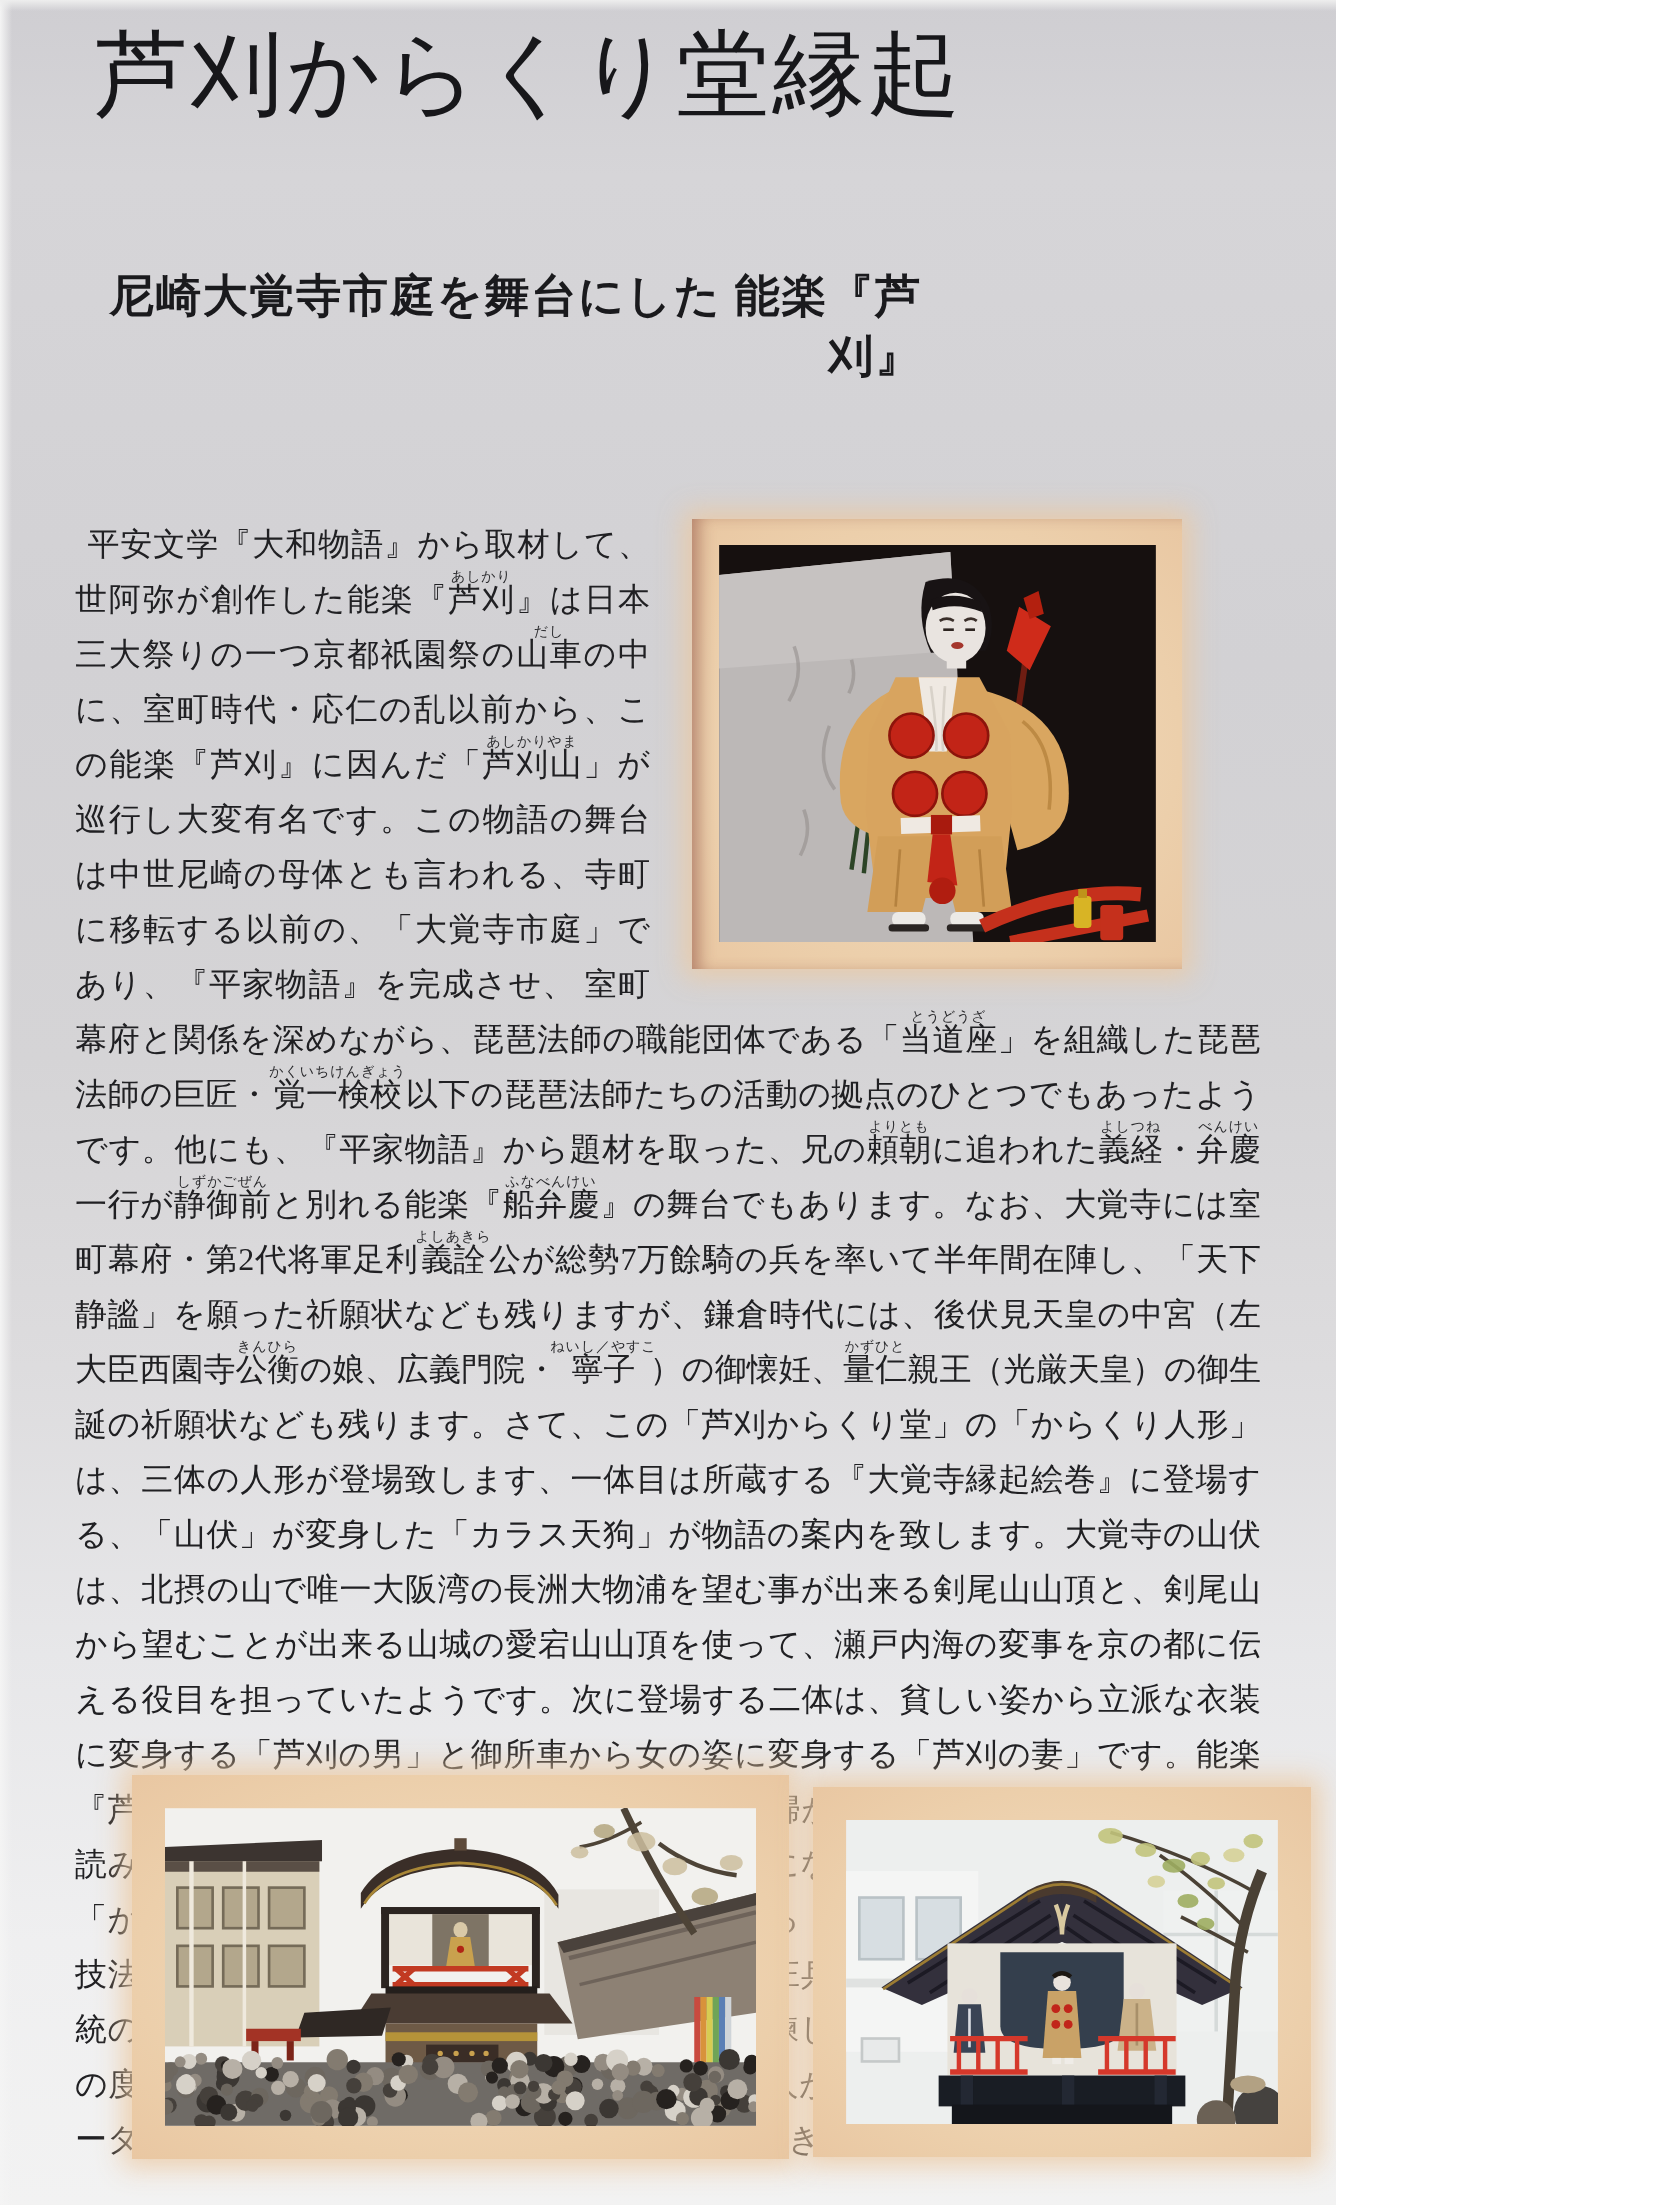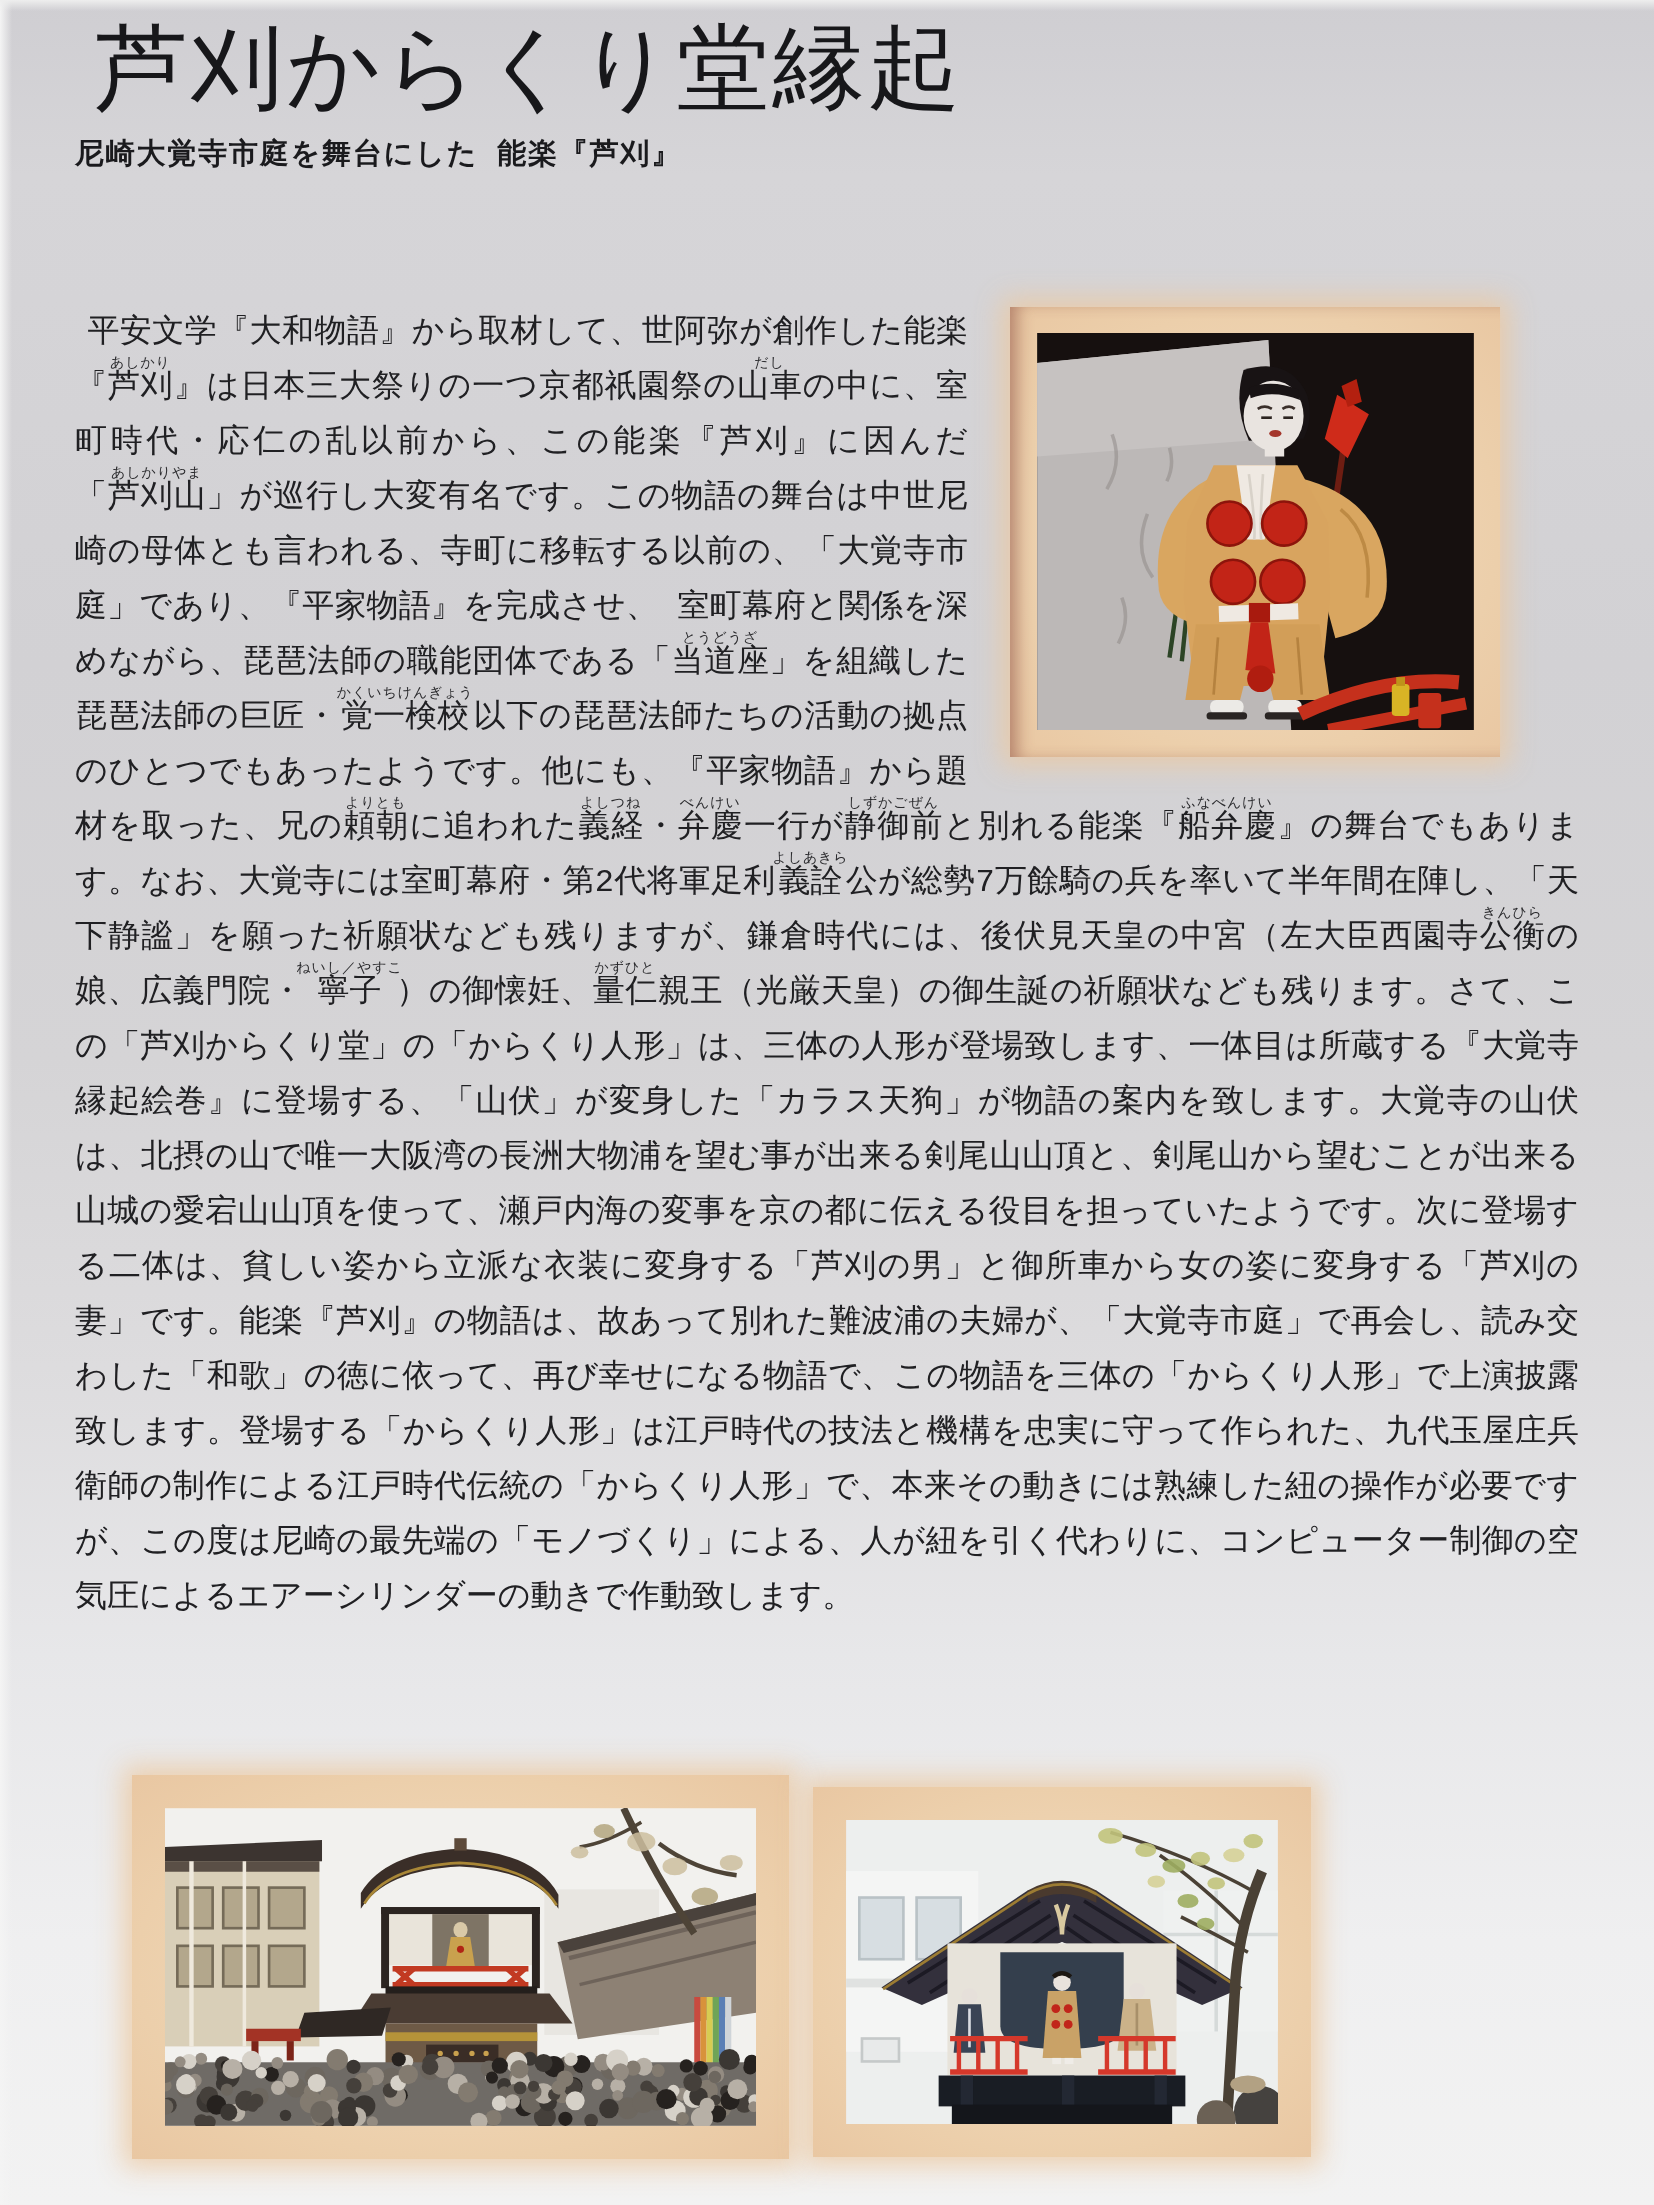--- a/index.html
+++ b/index.html
@@ -1,30 +1,29 @@
 <!DOCTYPE html>
 <html style="font-size:14px"><head>
 <meta charset="utf-8">
 <style>
   html,body{margin:0;padding:0;}
   body{width:1654px;height:2206px;background:#ffffff;font-family:"Liberation Serif","DejaVu Serif",serif;}
   .poster{
-    position:relative;width:1654px;height:2206px;overflow:hidden;
+    position:relative;width:1336px;height:2206px;overflow:hidden;
     background:linear-gradient(180deg,#cfced2 0%,#d6d5d8 8%,#d2d1d4 30%,#d5d4d6 48%,#dddcde 62%,#e7e7e9 75%,#efeff0 88%,#f2f2f2 100%);
-    font-family:Liberation Mono, monospace;
   }
   .edge-left{position:absolute;left:0;top:0;width:12.4px;height:100%;
     background:linear-gradient(90deg,#f4f4f4,rgba(244,244,244,0));}
   .edge-top{position:absolute;left:0;top:0;width:100%;height:10.6px;
     background:linear-gradient(180deg,#eeeeee,rgba(238,238,238,0));}
   .content{position:relative;padding:16px 75px 0 75px;color:#1b1b1e;}
   .title{width:909px;text-align:center;font-size:92px;line-height:1.28;
     letter-spacing:3.5px;font-weight:500;color:#17171a;}
-  .subtitle{width:847px;text-align:left;font-size:29px;font-weight:700;
-    letter-spacing:1.8px;color:#1a1a1d;}
+  .subtitle{width:847px;text-align:right;font-size:45px;font-weight:700;
+    letter-spacing:1.8px;margin-top:132px;color:#1a1a1d;}
   .bodytext{margin-top:131px;font-size:32px;line-height:55px;text-align:justify;
     text-indent:12.4px;color:#202023;}
   .bodytext ruby{ruby-align:center;}
   .bodytext rt{font-size:14px;letter-spacing:0.9px;color:#2a2a2d;}
   .photo-frame{
     background:radial-gradient(ellipse at center,#f3ddc2 0%,#eccfab 70%,#e9c7a2 100%);
     box-shadow:0 0 25px 8.8px rgba(235,202,165,0.85);
   }
   .puppet-wrap{float:right;width:490px;height:455px;margin:1.8px 79px 12.4px 42px;}
   .puppet-wrap .photo-frame{padding:26.5px;width:437px;height:397px;

